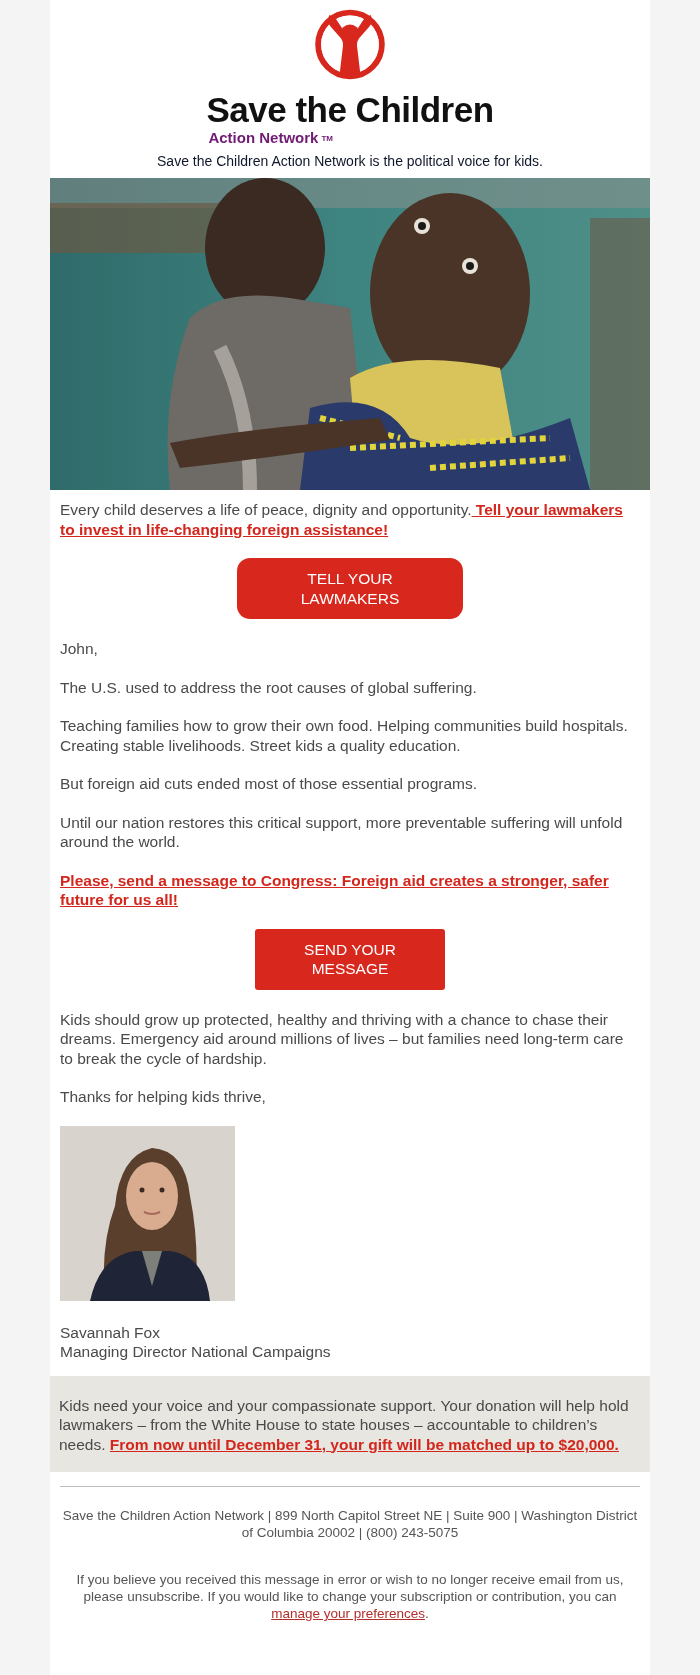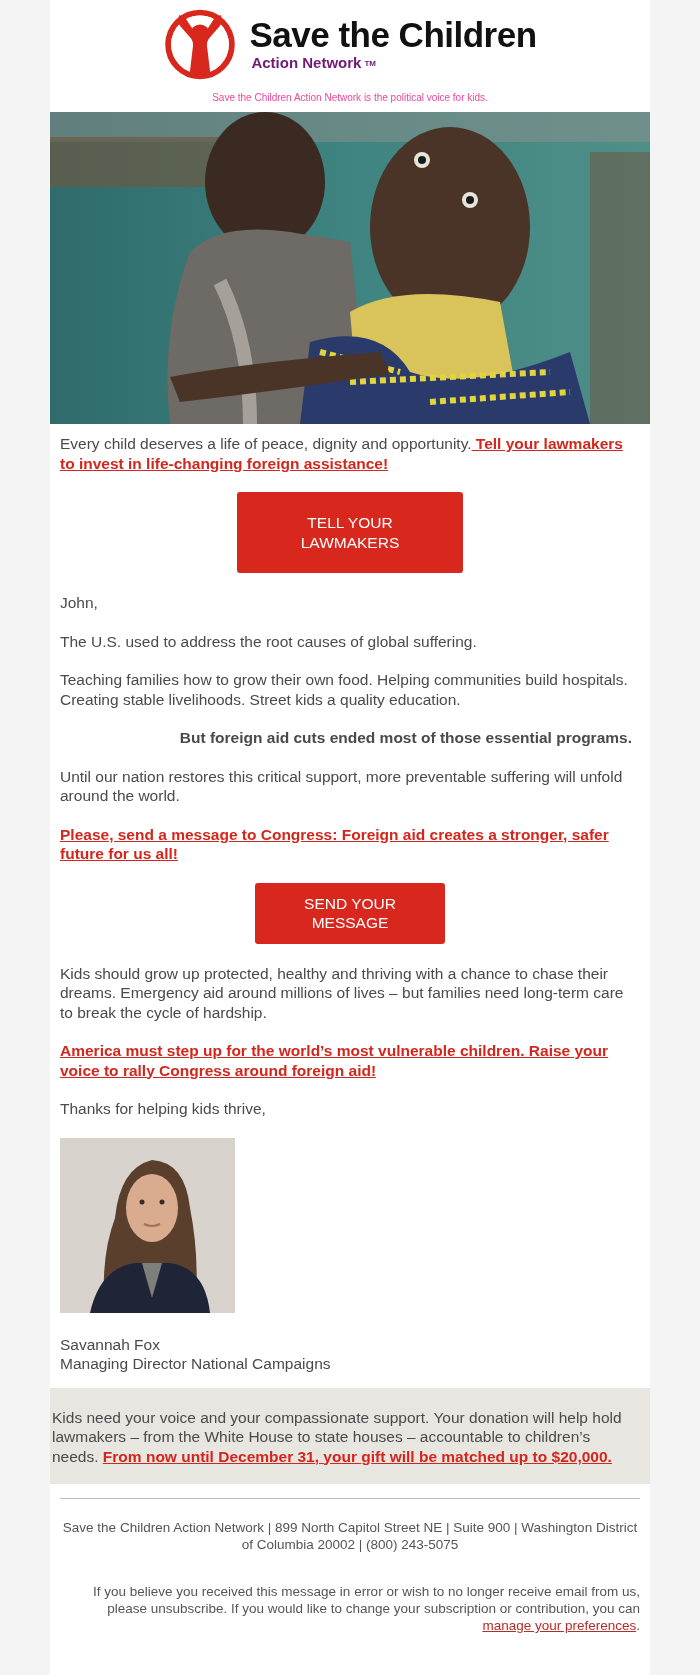--- a/index.html
+++ b/index.html
@@ -16,101 +16,102 @@
     min-height: 1675px;
   }
   .header {
     text-align: center;
     padding-top: 6px;
   }
   .logo {
     display: inline-flex;
     align-items: center;
     gap: 12px;
+    flex-direction: column;
   }
   .logo-mark { width: 74px; height: 74px; display: block; }
   .logo-text { text-align: left; line-height: 1; }
   .logo-title {
     font-size: 35px;
     font-weight: bold;
     color: #111;
     letter-spacing: -0.5px;
   }
   .logo-sub {
     font-size: 15px;
     font-weight: bold;
     color: #701a75;
     margin-top: 3px;
     margin-left: 2px;
   }
   .logo-tm { font-size: 8px; vertical-align: middle; margin-left: 3px; }
   .tagline {
-    font-size: 10px;
-    color: #ec4899;
+    font-size: 14px;
+    color: #0f172a;
     margin: 8px 0 9px;
   }
   .hero {
     width: 600px;
     height: 312px;
     display: block;
   }
   .content {
     padding: 10px 10px 0 10px;
     font-size: 15.5px;
     line-height: 19.5px;
   }
   .content p { margin: 0 8px 19px 0; }
-  .bold { font-weight: bold; text-align: right; }
+  .bold { font-weight: normal; }
   a.red-link {
     color: #d3261c;
     font-weight: bold;
     text-decoration: underline;
   }
   .btn-wrap { text-align: center; margin: 0 0 20px 0; }
   .btn {
     display: inline-block;
     background: #d8281e;
     color: #fff;
     font-size: 15.5px;
     border-radius: 3px;
     padding: 10px 20px;
     text-decoration: none;
     border: none;
   }
-  .btn.lawmakers { width: 186px; padding: 21px 20px; }
+  .btn.lawmakers { width: 186px; padding: 11px 20px; border-radius: 13px; }
   .btn.message { width: 166px; padding: 11px 12px; }
   .signature-photo {
     width: 175px;
     height: 175px;
     display: block;
     margin: 0 0 22px 0;
   }
   .sig-lines { margin-bottom: 14px; }
   .sig-lines div { line-height: 19.5px; }
   .donate-box {
     background: #e8e6e1;
-    padding: 20px 15px 18px 2px;
+    padding: 20px 15px 18px 9px;
     font-size: 15.5px;
     line-height: 19.5px;
     margin: 0;
   }
   .divider {
     height: 1px;
     background: #bdbdbd;
     margin: 14px 10px 0 10px;
   }
   .footer {
     text-align: center;
     font-size: 13.5px;
     line-height: 17px;
     color: #555;
     padding: 20px 10px 16px 10px;
   }
   .footer p { margin: 0 0 30px 0; }
-  .footer p:last-child { margin-bottom: 0; text-align: right; }
+  .footer p:last-child { margin-bottom: 0; }
   .footer a { color: #b32e2a; text-decoration: underline; }
 </style>
 </head>
 <body>
 
 <div class="container">
 
   <div class="header">
     <div class="logo">
       <svg class="logo-mark" viewBox="0 0 100 100">
@@ -177,23 +178,20 @@
     <p>Until our nation restores this critical support, more preventable suffering will unfold around the world.</p>
     <p>
       <a href="#" class="red-link">Please, send a message to Congress: Foreign aid creates a stronger, safer future for us all!</a>
     </p>
 
     <div class="btn-wrap">
       <a href="#" class="btn message">SEND YOUR MESSAGE</a>
     </div>
 
     <p>Kids should grow up protected, healthy and thriving with a chance to chase their dreams. Emergency aid around millions of lives – but families need long-term care to break the cycle of hardship.</p>
-    <p>
-      <a href="#" class="red-link">America must step up for the world’s most vulnerable children. Raise your voice to rally Congress around foreign aid!</a>
-    </p>
     <p>Thanks for helping kids thrive,</p>
 
     <svg class="signature-photo" viewBox="0 0 175 175">
       <rect width="175" height="175" fill="#d9d3ce"></rect>
       <path d="M45 175 Q40 120 55 80 Q60 30 92 22 Q125 24 130 70 Q140 120 135 175 Z" fill="#5a3f2c"></path>
       <ellipse cx="92" cy="70" rx="26" ry="34" fill="#d9ab8f"></ellipse>
       <path d="M30 175 Q40 130 75 125 L110 125 Q145 130 150 175 Z" fill="#1f2436"></path>
       <path d="M82 125 L92 160 L102 125 Z" fill="#7c7f7a"></path>
       <circle cx="82" cy="64" r="2.5" fill="#3a2a22"></circle>
       <circle cx="102" cy="64" r="2.5" fill="#3a2a22"></circle>

